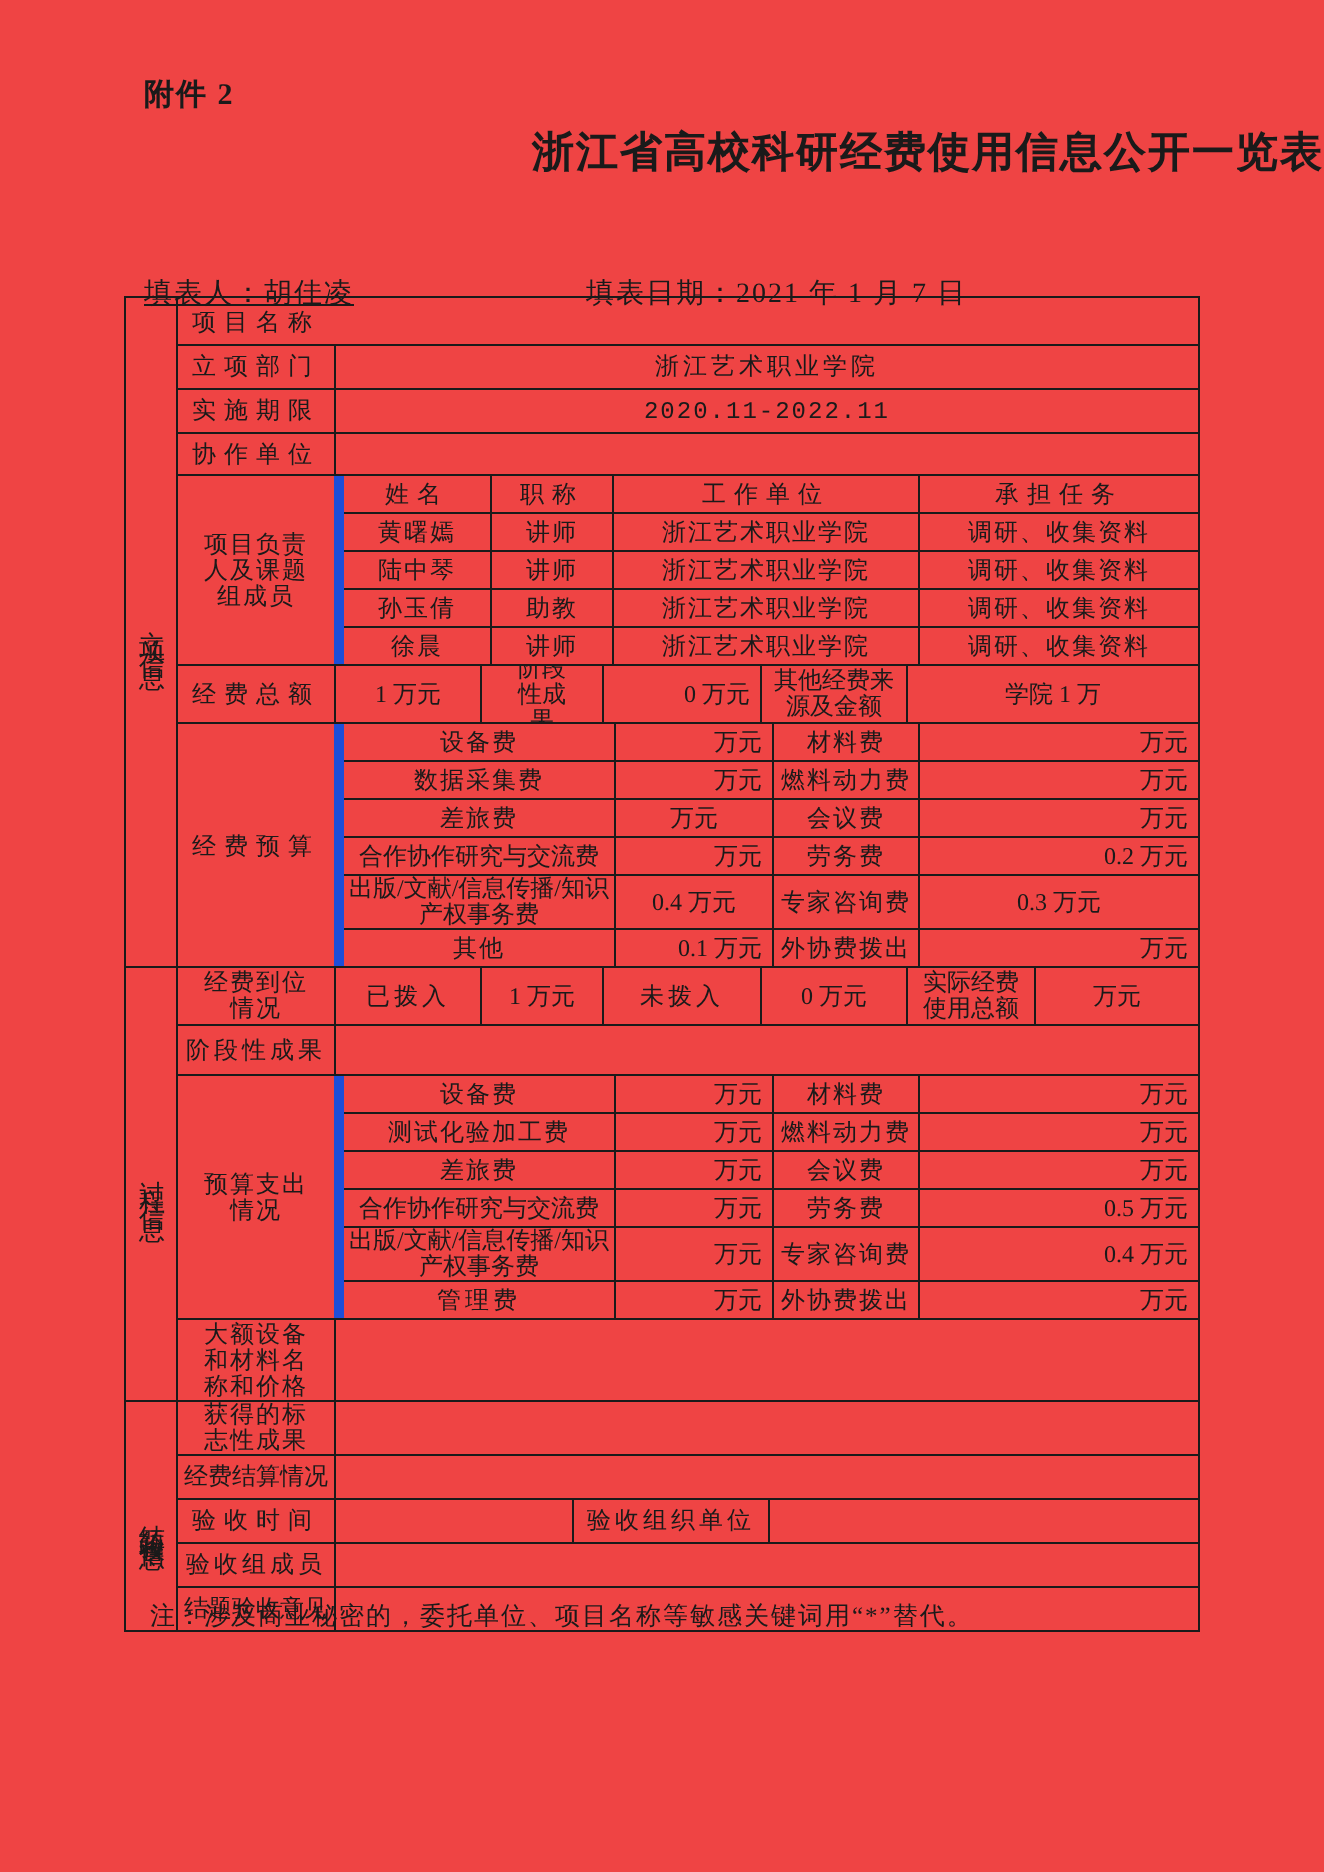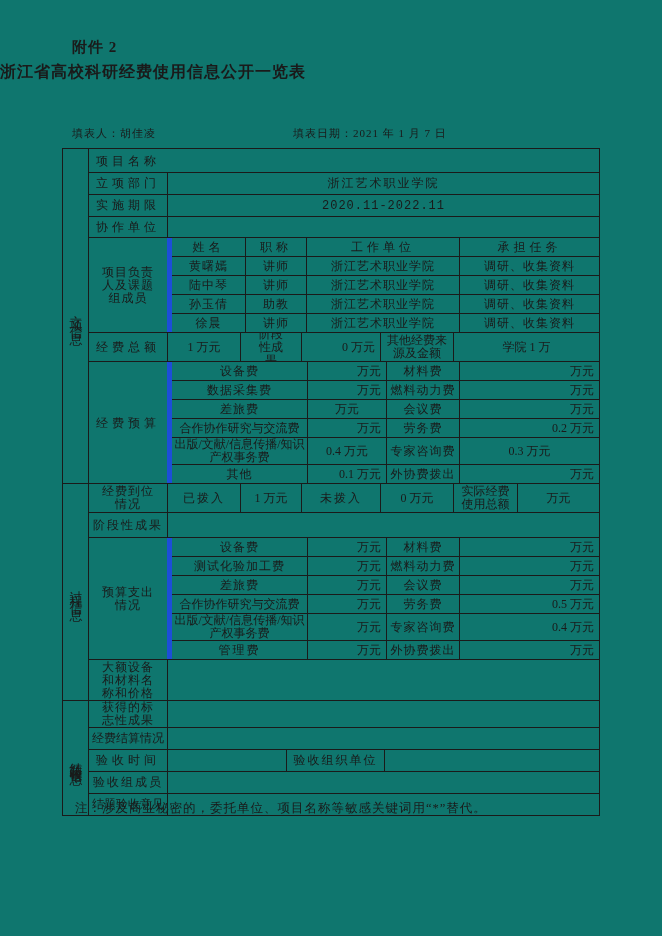--- a/index.html
+++ b/index.html
@@ -1,25 +1,25 @@
 <!DOCTYPE html>
 <html><head>
 <meta charset="utf-8">
 <style>
   html,body { margin:0; padding:0; }
   body {
     width:662px; height:936px; background:#ffffff;
     font-family:"Liberation Serif","DejaVu Serif",serif;
     color:#1a1a1a; position:relative; overflow:hidden;
   }
-  .page { position:absolute; inset:0; background:#0f766e; outline:1px solid #e8e8e8; }
+  .page { position:absolute; inset:0; background:#ef4444; outline:1px solid #e8e8e8; }
   .attach { position:absolute; left:72px; top:38px; font-size:15px; font-weight:bold; letter-spacing:1px; }
-  .title  { position:absolute; left:0; top:62px; width:100%; margin:0; text-align:left;
-            font-size:16px; font-weight:bold; letter-spacing:1px; }
-  .meta   { position:absolute; left:72px; top:126px; width:528px; font-size:11px; letter-spacing:1px; }
+  .title  { position:absolute; left:0; top:62px; width:100%; margin:0; text-align:right;
+            font-size:21px; font-weight:bold; letter-spacing:1px; }
+  .meta   { position:absolute; left:72px; top:138px; width:528px; font-size:14px; letter-spacing:1px;text-decoration:underline; }
   .filldate { position:absolute; left:221px; top:0; }
 
   .ftable { position:absolute; left:62px; top:148px; width:538px;
             border:1px solid #1a1a1a; box-sizing:border-box;
             font-size:12px; line-height:14px; }
   .sec { display:flex; border-top:1px solid #1a1a1a; }
   .ftable > .sec:first-child { border-top:none; }
   .vlabel { width:25px; flex:none; border-right:1px solid #1a1a1a;
             display:flex; align-items:center; justify-content:center;
             writing-mode:vertical-lr; text-orientation:upright; font-size:13px; }

